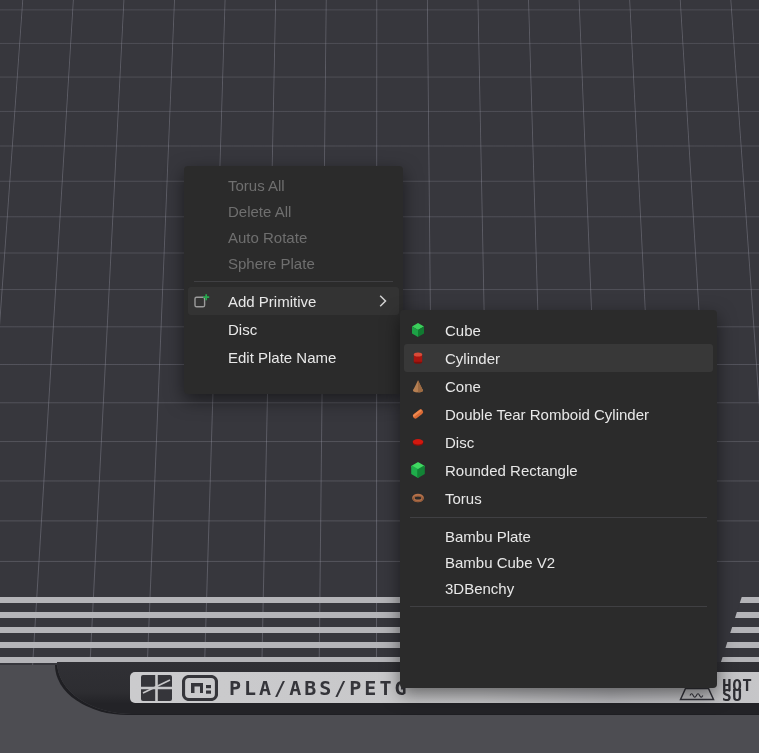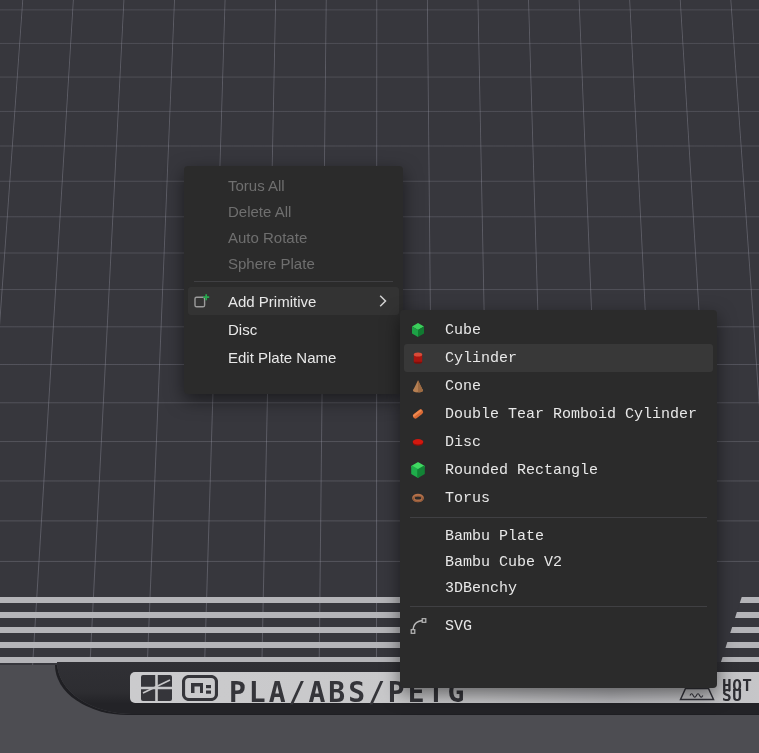--- a/index.html
+++ b/index.html
@@ -39,38 +39,38 @@
   }
   .label-strip{
     position:absolute;left:130px;top:672px;right:-12px;height:31px;
     background:linear-gradient(to right,#cbcbcd 0,#c7c7c9 55%,#b9b9bd 75%,#c7c7c9 100%);
     border-radius:5px;
   }
   .label-strip .logo1{position:absolute;left:11px;top:3px;}
   .label-strip .logo2{position:absolute;left:52px;top:3px;}
   .plate-label{
     position:absolute;left:99px;top:4px;
-    font-family:"DejaVu Sans Mono", monospace;font-weight:bold;font-size:28px;
+    font-family:"DejaVu Sans Mono", monospace;font-weight:bold;font-size:20px;
     letter-spacing:3px;color:#35353a;transform:scaleY(1.0);white-space:nowrap;
   }
   .bed-icon{position:absolute;left:546px;top:15px;}
   .hot-text{
     position:absolute;left:592px;top:9px;
     font-family:"DejaVu Sans Mono", monospace;font-weight:bold;font-size:16px;
     line-height:10px;letter-spacing:.5px;color:#2e2e33;white-space:nowrap;
   }
 
   
   .menu{
     position:absolute;background:#2b2b2b;border-radius:4px;
     box-shadow:0 6px 18px rgba(0,0,0,.5);
     padding:6px 0;box-sizing:border-box;color:#e8e8e8;font-size:15px;
   }
   .ctx-menu{left:184px;top:166px;width:219px;height:228px;}
-  .sub-menu{left:400px;top:310px;width:317px;height:378px;font-family:Liberation Mono, monospace;}
+  .sub-menu{left:400px;top:310px;width:317px;height:378px;}
   .mi{
     position:relative;display:flex;align-items:center;
     height:26px;padding-left:44px;cursor:default;white-space:nowrap;
   }
   .ctx-menu .mi.act{height:28px;}
   .sub-menu .mi{height:28px;padding-left:45px;}
   .sub-menu .mi.model{height:26px;}
   .mi.dis{color:#6f6f6f;}
   .mi .ico{position:absolute;left:9px;top:50%;transform:translateY(-50%);display:flex;}
   .sub-menu .mi .ico{left:10px;}
@@ -248,25 +248,15 @@
     </div>
     <div class="mi model">
       <span>Bambu Cube V2</span>
     </div>
     <div class="mi model">
       <span>3DBenchy</span>
     </div>
 
     <div class="sep"></div>
 
-    <div class="mi">
-      <span class="ico">
-        <svg width="17" height="17" viewBox="0 0 17 17">
-          <path d="M3 14 Q3 3 14 3" fill="none" stroke="#b9b9b9" stroke-width="1.4"></path>
-          <rect x="1.2" y="12.2" width="3.6" height="3.6" fill="#2b2b2b" stroke="#b9b9b9" stroke-width="1.2"></rect>
-          <rect x="12.2" y="1.2" width="3.6" height="3.6" fill="#2b2b2b" stroke="#b9b9b9" stroke-width="1.2"></rect>
-        </svg>
-      </span>
-      <span>SVG</span>
-    </div>
 
   </div>
 </div>
 
 </body></html>

